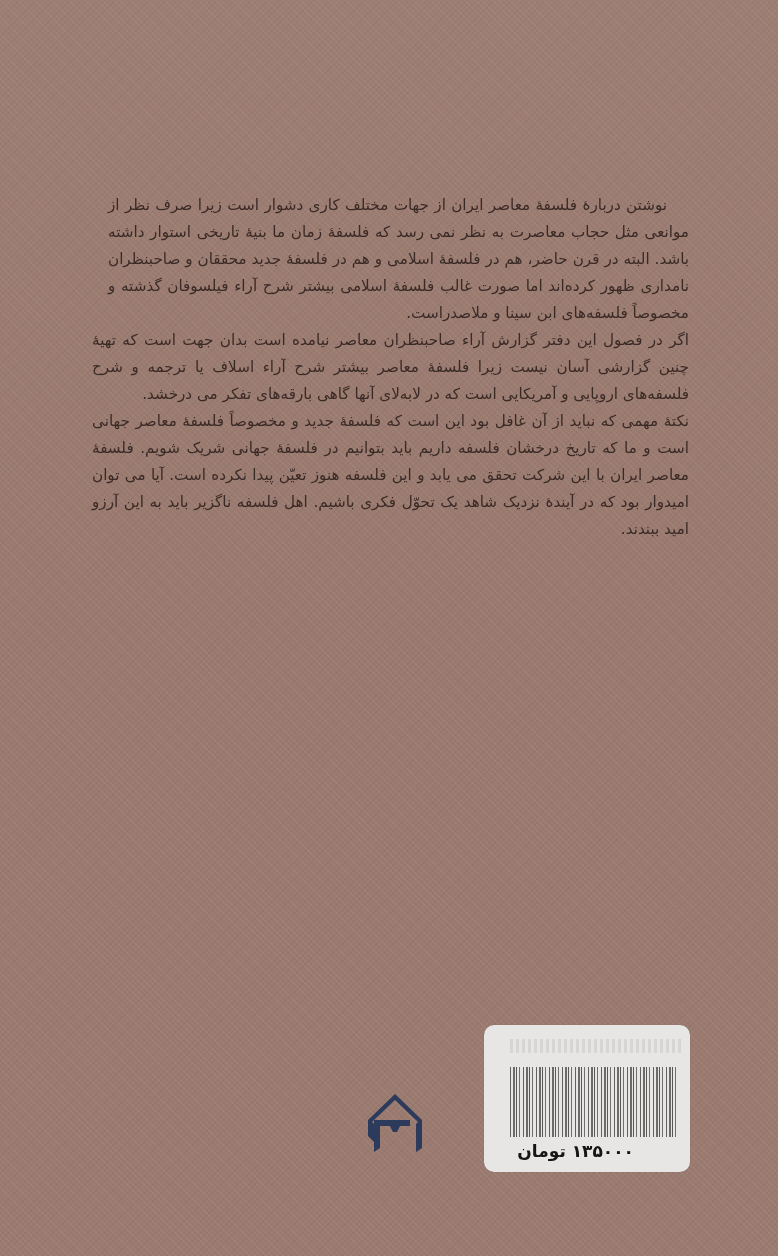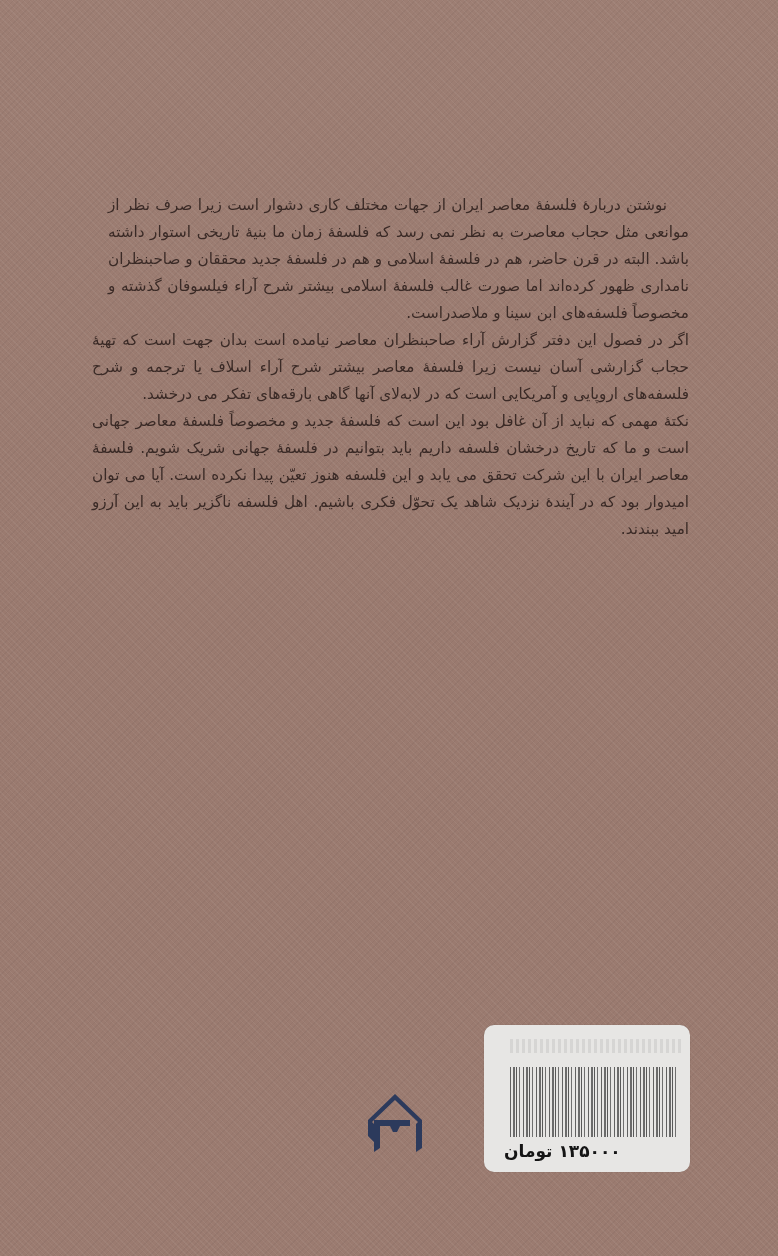--- a/index.html
+++ b/index.html
@@ -88,37 +88,37 @@
           #5a5a5a 9px, #5a5a5a 10px,
           transparent 10px, transparent 13px);
       opacity: 0.85;
     }
     .sticker .price {
       position: absolute;
       left: 20px;
       top: 114px;
       width: 130px;
       direction: rtl;
-      text-align: left;
+      text-align: right;
       color: #151515;
       font-family: "DejaVu Sans", sans-serif;
       font-size: 17px;
       font-weight: bold;
       line-height: 24px;
       white-space: nowrap;
     }
   </style>
 </head>
 <body>
 
 <div class="cover">
 
   <div class="blurb">
     <p class="first">نوشتن دربارهٔ فلسفهٔ معاصر ایران از جهات مختلف کاری دشوار است زیرا صرف نظر از موانعی مثل حجاب معاصرت به نظر نمی رسد که فلسفهٔ زمان ما بنیهٔ تاریخی استوار داشته باشد. البته در قرن حاضر، هم در فلسفهٔ اسلامی و هم در فلسفهٔ جدید محققان و صاحبنظران نامداری ظهور کرده‌اند اما صورت غالب فلسفهٔ اسلامی بیشتر شرح آراء فیلسوفان گذشته و مخصوصاً فلسفه‌های ابن سینا و ملاصدراست.</p>
-    <p>اگر در فصول این دفتر گزارش آراء صاحبنظران معاصر نیامده است بدان جهت است که تهیهٔ حجاب گزارشی آسان نیست زیرا فلسفهٔ معاصر بیشتر شرح آراء اسلاف یا ترجمه و شرح فلسفه‌های اروپایی و آمریکایی است که در لابه‌لای آنها گاهی بارقه‌های تفکر می درخشد.</p>
+    <p>اگر در فصول این دفتر گزارش آراء صاحبنظران معاصر نیامده است بدان جهت است که تهیهٔ چنین گزارشی آسان نیست زیرا فلسفهٔ معاصر بیشتر شرح آراء اسلاف یا ترجمه و شرح فلسفه‌های اروپایی و آمریکایی است که در لابه‌لای آنها گاهی بارقه‌های تفکر می درخشد.</p>
     <p>نکتهٔ مهمی که نباید از آن غافل بود این است که فلسفهٔ جدید و مخصوصاً فلسفهٔ معاصر جهانی است و ما که تاریخ درخشان فلسفه داریم باید بتوانیم در فلسفهٔ جهانی شریک شویم. فلسفهٔ معاصر ایران با این شرکت تحقق می یابد و این فلسفه هنوز تعیّن پیدا نکرده است. آیا می توان امیدوار بود که در آیندهٔ نزدیک شاهد یک تحوّل فکری باشیم. اهل فلسفه ناگزیر باید به این آرزو امید ببندند.</p>
   </div>
 
   <div class="logo">
     <svg width="70" height="64" viewBox="0 0 70 64" xmlns="http://www.w3.org/2000/svg">
       <path d="M35 3 L6 32 L6 44 L14 52 L14 30 L28 30 L35 36 L42 30 L56 30 L56 52 L64 44 L64 32 Z
                M35 12 L57 33 L57 25 L35 3 Z" fill="none" stroke="#2c3a5c" stroke-width="0"></path>
       <path d="M35 4 L8 30 L8 46 L14 52 L14 34 L12 32 L35 10 L58 32 L56 34 L56 62 L62 58 L62 30 Z" fill="#2c3a5c"></path>
       <path d="M14 30 L14 62 L20 58 L20 36 L30 36 L33 42 L37 42 L40 36 L50 36 L50 30 Z" fill="#2c3a5c"></path>
     </svg>

